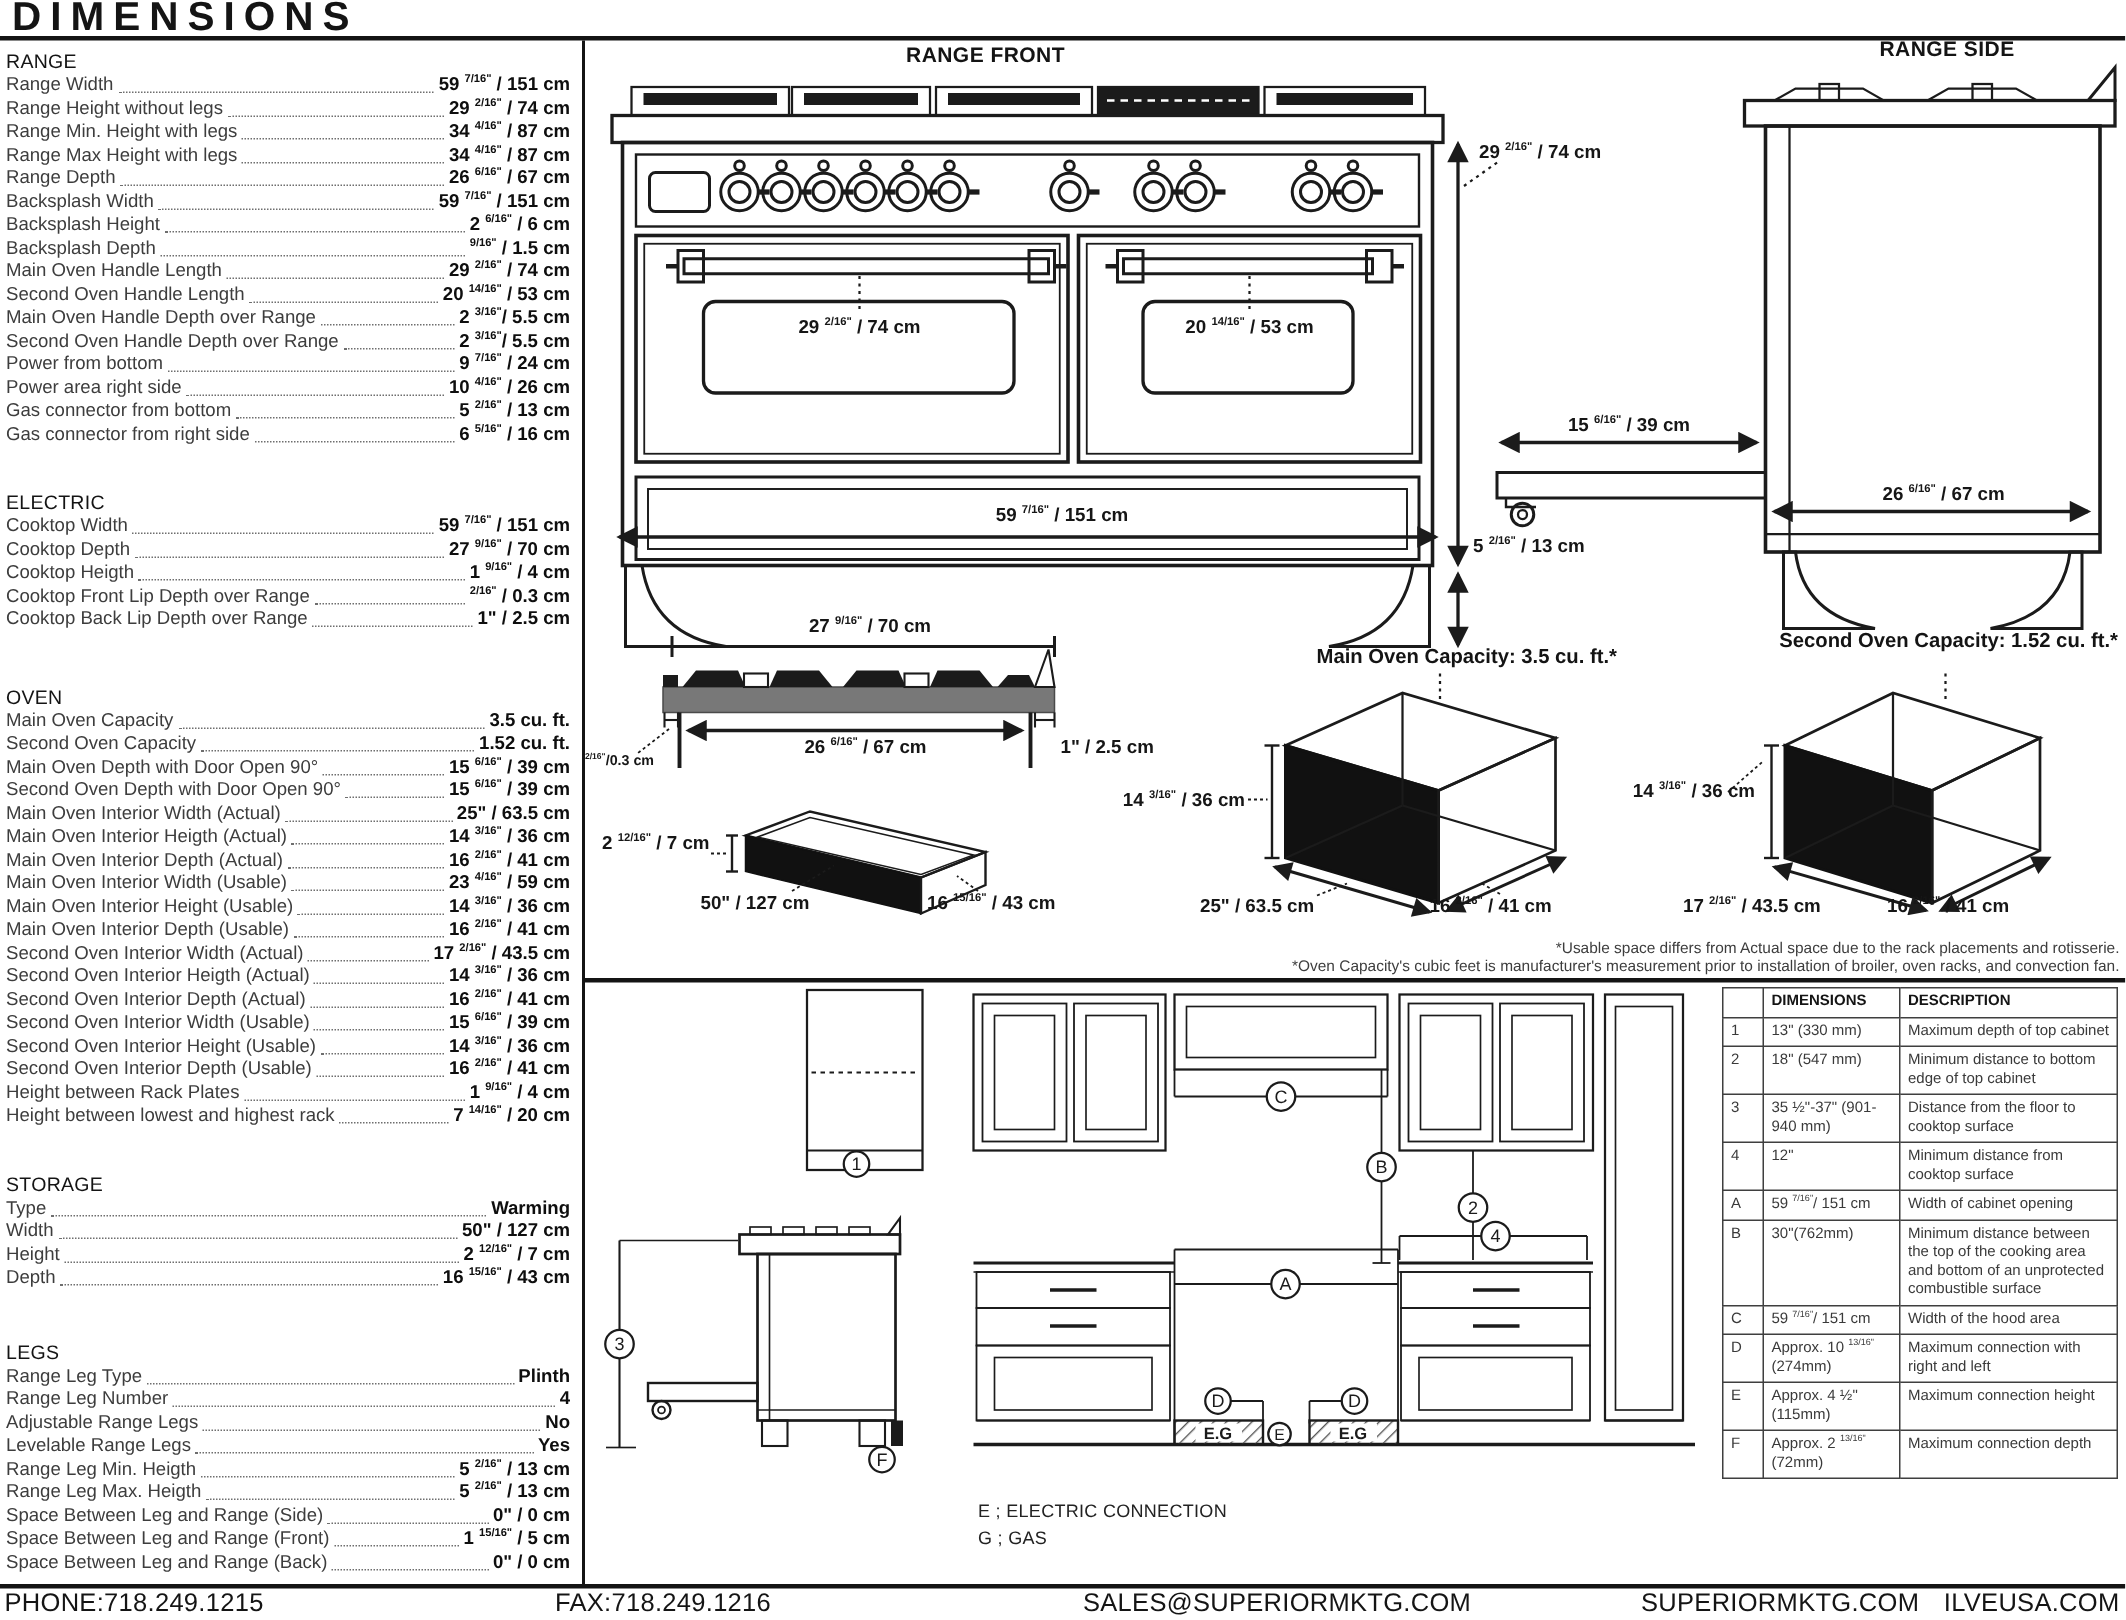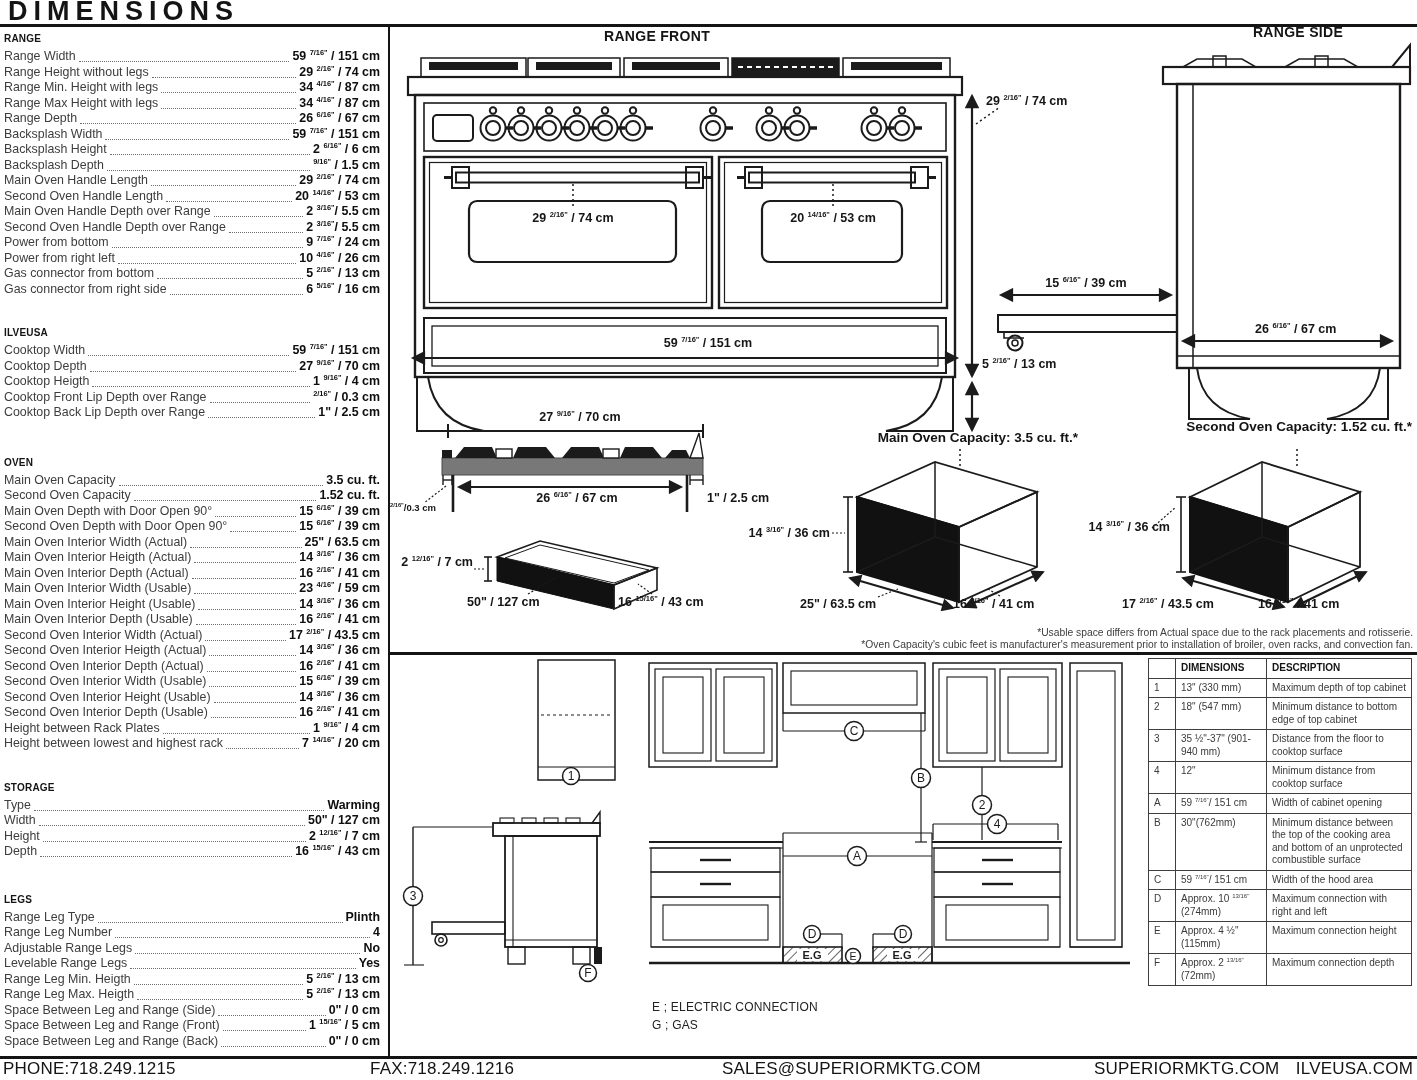--- a/index.html
+++ b/index.html
@@ -10,21 +10,21 @@
   .vdivider{position:absolute;left:388px;top:27px;width:2px;height:1029px;background:#141414;}
   .hdivider{position:absolute;left:389px;top:652px;width:1028px;height:3px;background:#141414;}
   .footer-rule{position:absolute;left:0;top:1056px;width:1417px;height:3px;background:#141414;}
 
   .spec-column{position:absolute;left:4px;top:33px;width:376px;}
   .spec-section{margin:0;}
   .spec-section:nth-child(1){margin-bottom:30px;}
   .spec-section:nth-child(2){margin-bottom:36px;}
   .spec-section:nth-child(3){margin-bottom:30px;}
   .spec-section:nth-child(4){margin-bottom:34px;}
-  .spec-heading{font-size:10px;font-weight:bold;color:#141414;height:16px;letter-spacing:0.2px;}
+  .spec-heading{font-size:13px;font-weight:normal;color:#141414;height:16px;letter-spacing:0.2px;}
   .spec-row{display:flex;align-items:flex-end;font-size:12.4px;line-height:15.5px;color:#3d3d3d;}
   .spec-label{white-space:nowrap;}
   .leader{flex:1;border-bottom:1.6px dotted #6e6e6e;margin:0 3px 2.5px 3px;min-width:6px;}
   .spec-value{white-space:nowrap;font-weight:bold;color:#0e0e0e;}
   .spec-value sup,.dim sup,.inst-table sup{font-size:0.6em;vertical-align:super;line-height:0;}
 
   .dgm-title{position:absolute;font-size:14px;font-weight:800;color:#141414;text-align:center;letter-spacing:0.3px;}
   .dim{position:absolute;font-size:12.5px;font-weight:bold;color:#161616;white-space:nowrap;}
   .dim.center{text-align:center;}
   .dim.right{text-align:right;}
@@ -120,37 +120,37 @@
           <span class="spec-label">Second Oven Handle Depth over Range</span>
           <span class="leader"></span>
           <span class="spec-value">2 <sup>3/16"</sup>/ 5.5 cm</span>
         </div>
         <div class="spec-row">
           <span class="spec-label">Power from bottom</span>
           <span class="leader"></span>
           <span class="spec-value">9 <sup>7/16"</sup> / 24 cm</span>
         </div>
         <div class="spec-row">
-          <span class="spec-label">Power from right left</span>
+          <span class="spec-label">Power area right side</span>
           <span class="leader"></span>
           <span class="spec-value">10 <sup>4/16"</sup> / 26 cm</span>
         </div>
         <div class="spec-row">
           <span class="spec-label">Gas connector from bottom</span>
           <span class="leader"></span>
           <span class="spec-value">5 <sup>2/16"</sup> / 13 cm</span>
         </div>
         <div class="spec-row">
           <span class="spec-label">Gas connector from right side</span>
           <span class="leader"></span>
           <span class="spec-value">6 <sup>5/16"</sup> / 16 cm</span>
         </div>
       </div>
       <div class="spec-section">
-        <div class="spec-heading">ILVEUSA</div>
+        <div class="spec-heading">ELECTRIC</div>
         <div class="spec-row">
           <span class="spec-label">Cooktop Width</span>
           <span class="leader"></span>
           <span class="spec-value">59 <sup>7/16"</sup> / 151 cm</span>
         </div>
         <div class="spec-row">
           <span class="spec-label">Cooktop Depth</span>
           <span class="leader"></span>
           <span class="spec-value">27 <sup>9/16"</sup> / 70 cm</span>
         </div>

